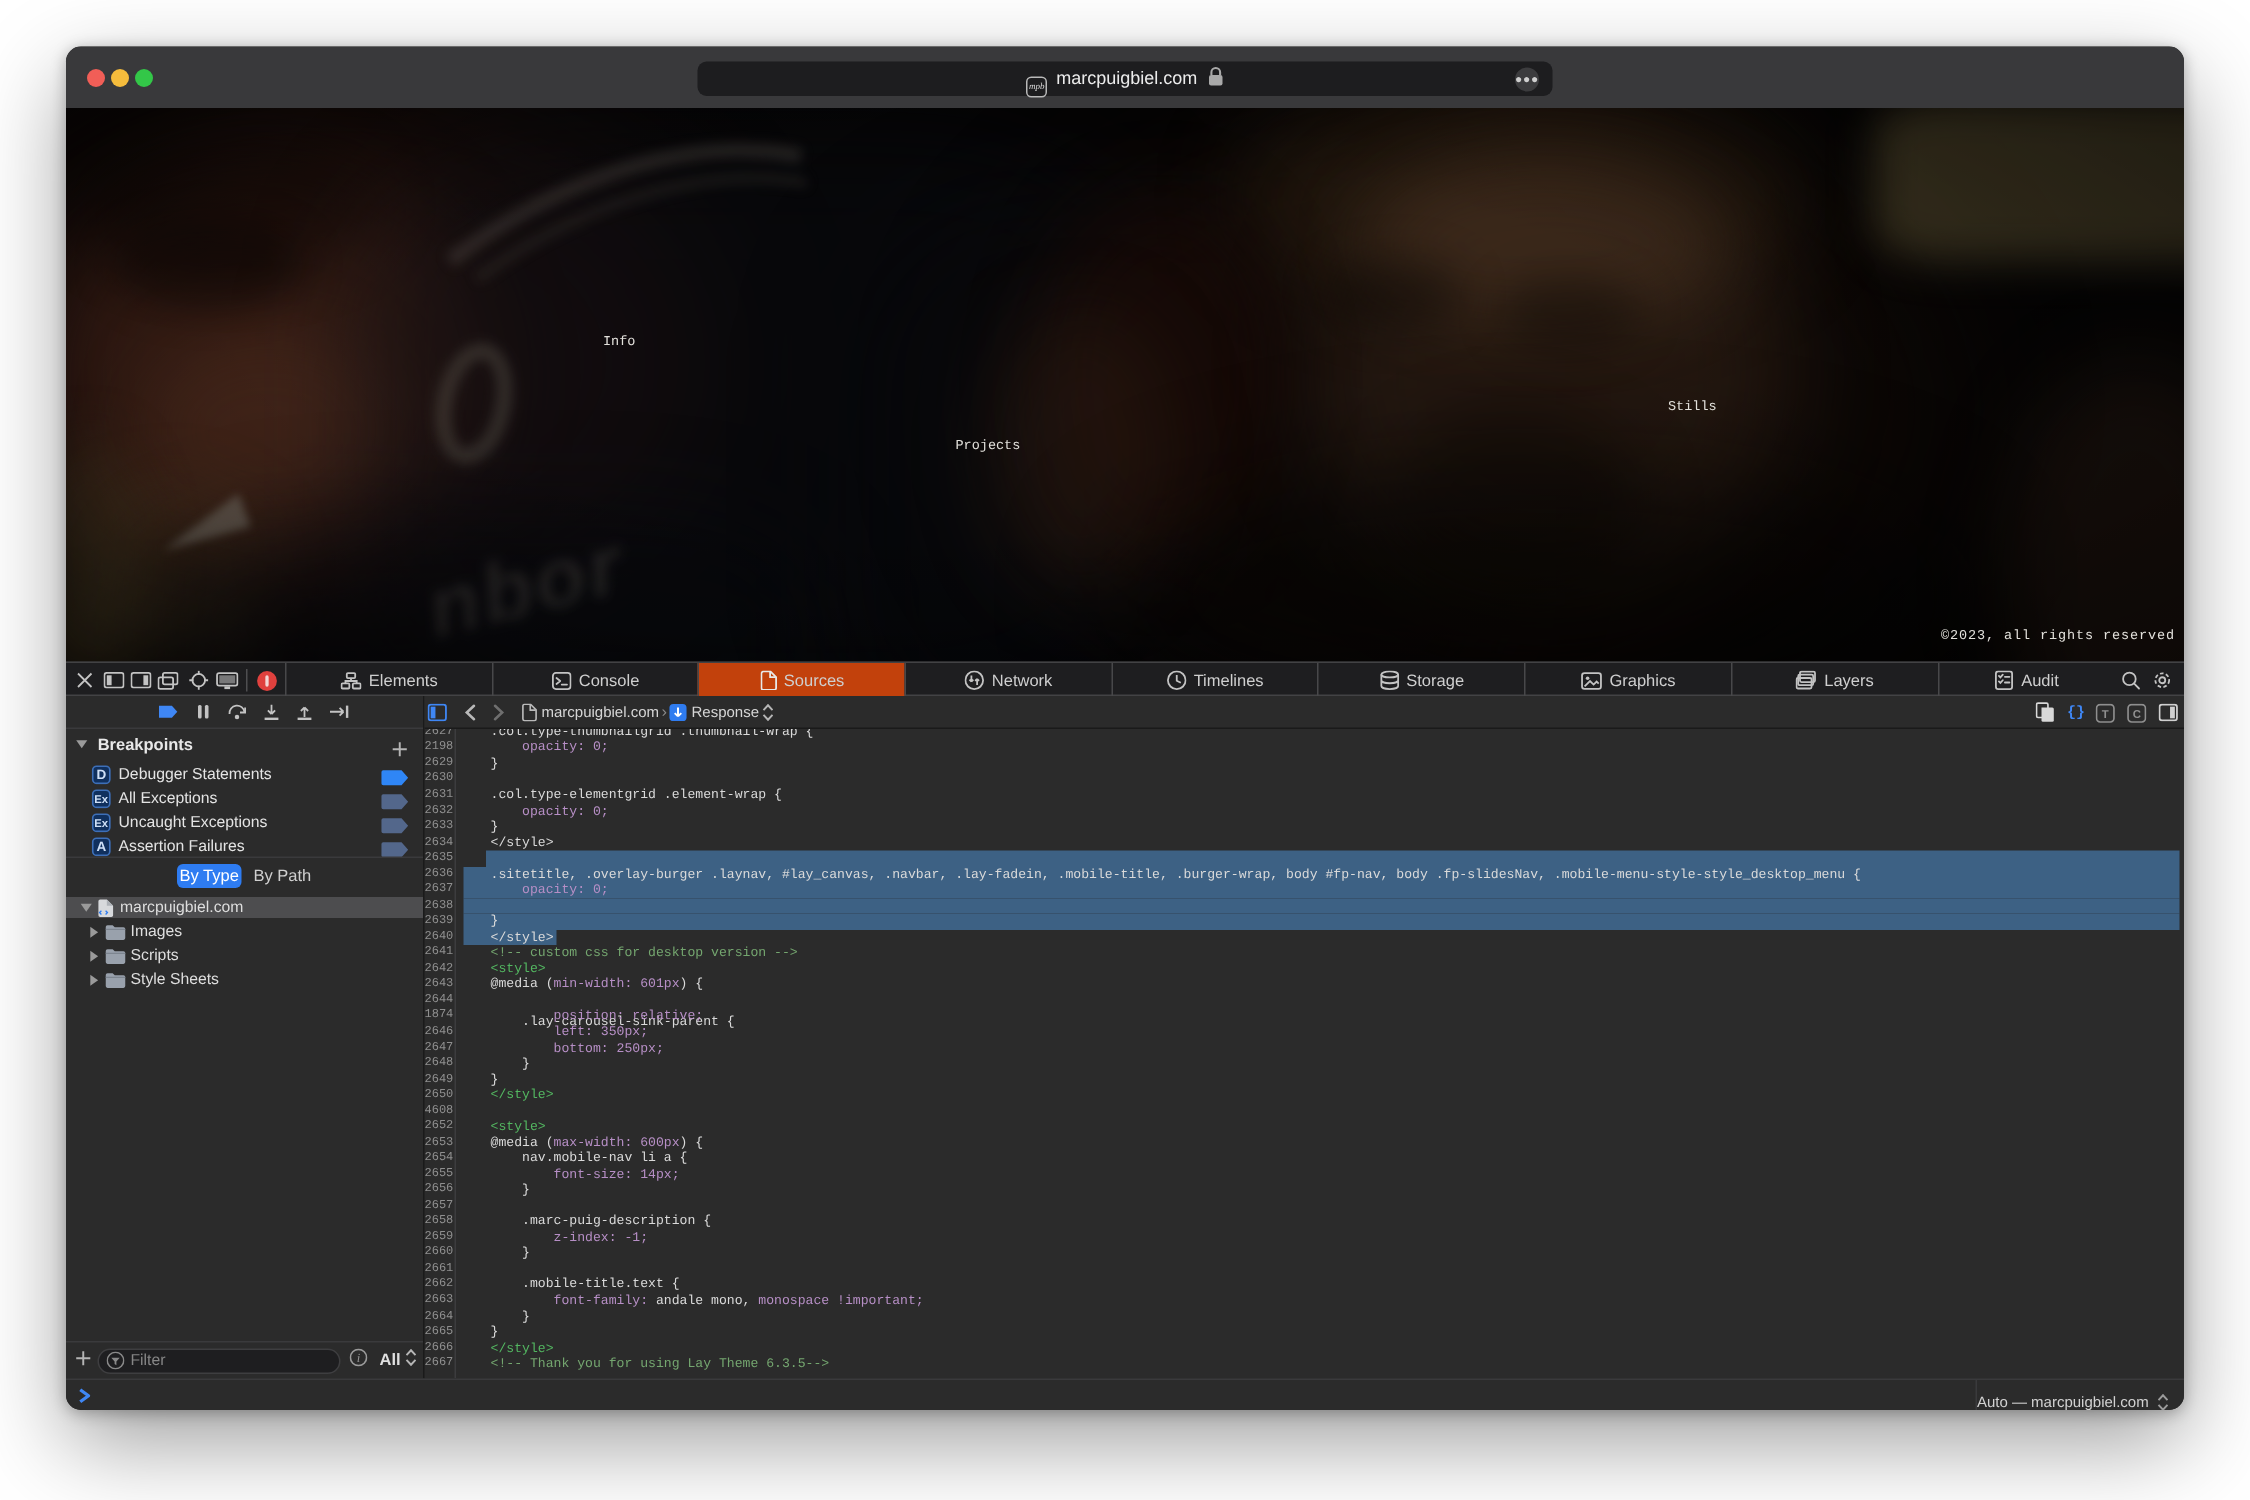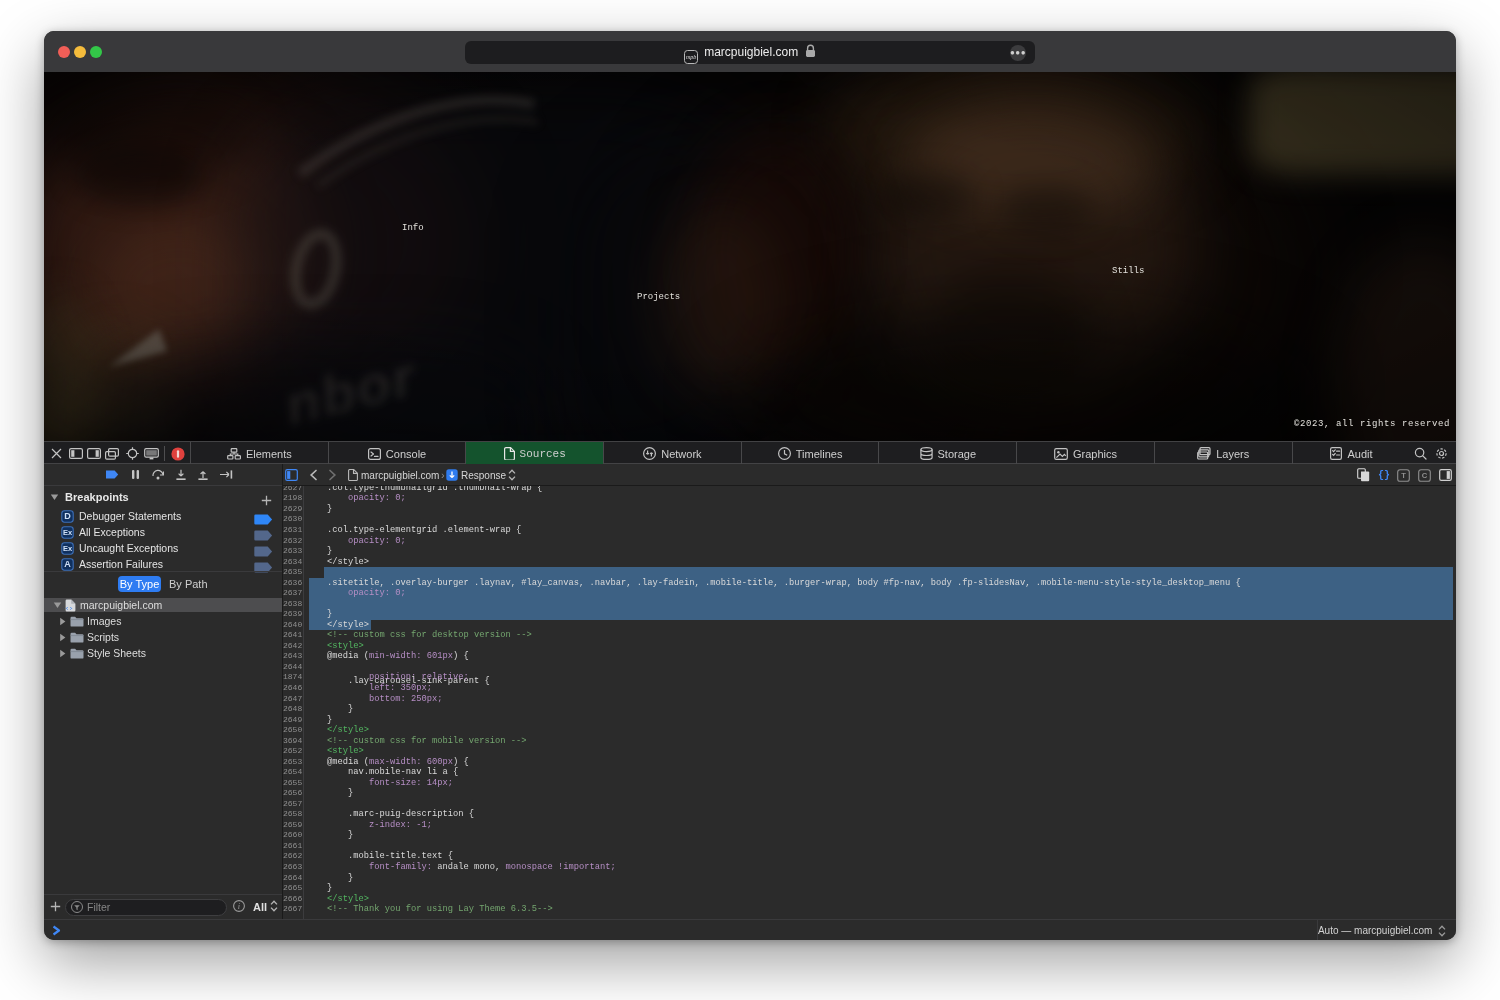--- a/index.html
+++ b/index.html
@@ -23,21 +23,21 @@
 .navt { position:absolute; color:#e3e1dc; font-family:"Liberation Mono", monospace; font-size:9px; }
 
 #dtbar { position:absolute; left:0; top:410px; width:100%; height:23px; background:#1e1e20;
   border-top:1px solid #424244; border-bottom:1px solid #434345; }
 #dtbar .lic { position:absolute; top:0; height:23px; display:flex; align-items:center; }
 #tabs { position:absolute; left:146px; top:0; height:23px; display:flex; }
 .tab { width:137.7px; height:23px; display:flex; align-items:center; justify-content:center;
   border-left:1px solid #48484a; color:#cfcfcf; font-size:11px; }
 .tab:last-child { width:119px; }
 .tab svg { margin-right:5px; }
-.tab.sel { background:#14532d;font-family:Liberation Mono, monospace; }
+.tab.sel { background:#c2410c; }
 .tbdiv { position:absolute; top:4px; width:1px; height:15px; background:#4e4e50; }
 
 #main { position:absolute; left:0; top:433px; width:100%; height:455px; background:#2b2b2b; }
 #sidebar { position:absolute; left:0; top:0; width:239px; height:455px; background:#2b2b2b;
   border-right:1px solid #1a1a1a; }
 #dbgbar { position:absolute; left:0; top:0; width:100%; height:22px; border-bottom:1px solid #3a3a3c;
   display:flex; align-items:center; }
 #dbgbar svg { margin:0 5px; }
 .shead { position:absolute; left:6px; top:27px; color:#e8e8e8; font-weight:bold; font-size:11px; }
 .brow { position:absolute; left:17px; height:16px; display:flex; align-items:center; color:#e4e4e4; font-size:10.5px; }
@@ -68,21 +68,21 @@
 .gutbord { position:absolute; left:20px; top:0; width:1px; height:433px; background:#3c3c3e; }
 .cl { position:absolute; left:21px; width:1152px; height:10.53px; line-height:10.53px;
   white-space:pre; padding-left:23px; }
 .hl { position:absolute; height:10.53px; background:#3d6184; }
 .w { color:#dadada; } .p { color:#b78fc6; } .o { color:#de9950; }
 .g { color:#53b761; } .c { color:#74a66f; }
 
 #promptbar { position:absolute; left:0; top:888px; width:100%; height:21px; background:#2b2b2b;
   border-top:1px solid #3a3a3c; }
 #promptbar .chev { position:absolute; left:8px; top:5px; }
-#autosel { position:absolute; right:10px; top:0; height:21px; display:flex; align-items:center;
+#autosel { position:absolute; right:10px; top:0; height:21px; display:flex; align-items:flex-end;
   color:#d2d2d2; font-size:10px; border-left:1px solid #3a3a3c; }
 </style></head>
 <body>
 <div id="win">
   <div id="titlebar">
     <div class="tl" style="left:14px;background:#f15e57"></div>
     <div class="tl" style="left:30px;background:#f5bc3c"></div>
     <div class="tl" style="left:46px;background:#33c748"></div>
     <div id="addr"><span id="favicon">mpb</span>marcpuigbiel.com&nbsp; <svg width="11" height="14" viewBox="0 0 11 14" style="vertical-align:-2px">
           <path d="M2.6 6 V4.2 a2.9 2.9 0 0 1 5.8 0 V6" fill="none" stroke="#a9a9a9" stroke-width="1.4"></path>
@@ -470,21 +470,21 @@
 <div class="gl" style="top:144.32px">2641</div>
 <div class="gl" style="top:154.85px">2642</div>
 <div class="gl" style="top:165.38px">2643</div>
 <div class="gl" style="top:175.91px">2644</div>
 <div class="gl" style="top:186.44px">1874</div>
 <div class="gl" style="top:196.97px">2646</div>
 <div class="gl" style="top:207.50px">2647</div>
 <div class="gl" style="top:218.03px">2648</div>
 <div class="gl" style="top:228.56px">2649</div>
 <div class="gl" style="top:239.09px">2650</div>
-<div class="gl" style="top:249.62px">3694</div>
+<div class="gl" style="top:249.62px">4608</div>
 <div class="gl" style="top:260.15px">2652</div>
 <div class="gl" style="top:270.68px">2653</div>
 <div class="gl" style="top:281.21px">2654</div>
 <div class="gl" style="top:291.74px">2655</div>
 <div class="gl" style="top:302.27px">2656</div>
 <div class="gl" style="top:312.80px">2657</div>
 <div class="gl" style="top:323.33px">2658</div>
 <div class="gl" style="top:333.86px">2659</div>
 <div class="gl" style="top:344.39px">2660</div>
 <div class="gl" style="top:354.92px">2661</div>
@@ -509,21 +509,20 @@
 <div class="cl" style="top:144.32px"><span class="c">&lt;!-- custom css for desktop version --&gt;</span></div>
 <div class="cl" style="top:154.85px"><span class="g">&lt;style&gt;</span></div>
 <div class="cl" style="top:165.38px"><span class="w">@media (</span><span class="p">min-width: 601px</span><span class="w">) {</span></div>
 <div class="cl" style="top:190px"><span class="w">    .lay-carousel-sink-parent {</span></div>
 <div class="cl" style="top:186.44px"><span class="p">        position: relative;</span></div>
 <div class="cl" style="top:196.97px"><span class="p">        left: 350px;</span></div>
 <div class="cl" style="top:207.50px"><span class="p">        bottom: 250px;</span></div>
 <div class="cl" style="top:218.03px"><span class="w">    }</span></div>
 <div class="cl" style="top:228.56px"><span class="w">}</span></div>
 <div class="cl" style="top:239.09px"><span class="g">&lt;/style&gt;</span></div>
-<div class="cl" style="top:249.62px"><span class="c">&lt;!-- custom css for mobile version --&gt;</span></div>
 <div class="cl" style="top:260.15px"><span class="g">&lt;style&gt;</span></div>
 <div class="cl" style="top:270.68px"><span class="w">@media (</span><span class="p">max-width: 600px</span><span class="w">) {</span></div>
 <div class="cl" style="top:281.21px"><span class="w">    nav.mobile-nav li a {</span></div>
 <div class="cl" style="top:291.74px"><span class="p">        font-size: 14px;</span></div>
 <div class="cl" style="top:302.27px"><span class="w">    }</span></div>
 <div class="cl" style="top:312.80px"></div>
 <div class="cl" style="top:323.33px"><span class="w">    .marc-puig-description {</span></div>
 <div class="cl" style="top:333.86px"><span class="p">        z-index: -1;</span></div>
 <div class="cl" style="top:344.39px"><span class="w">    }</span></div>
 <div class="cl" style="top:354.92px"></div>

